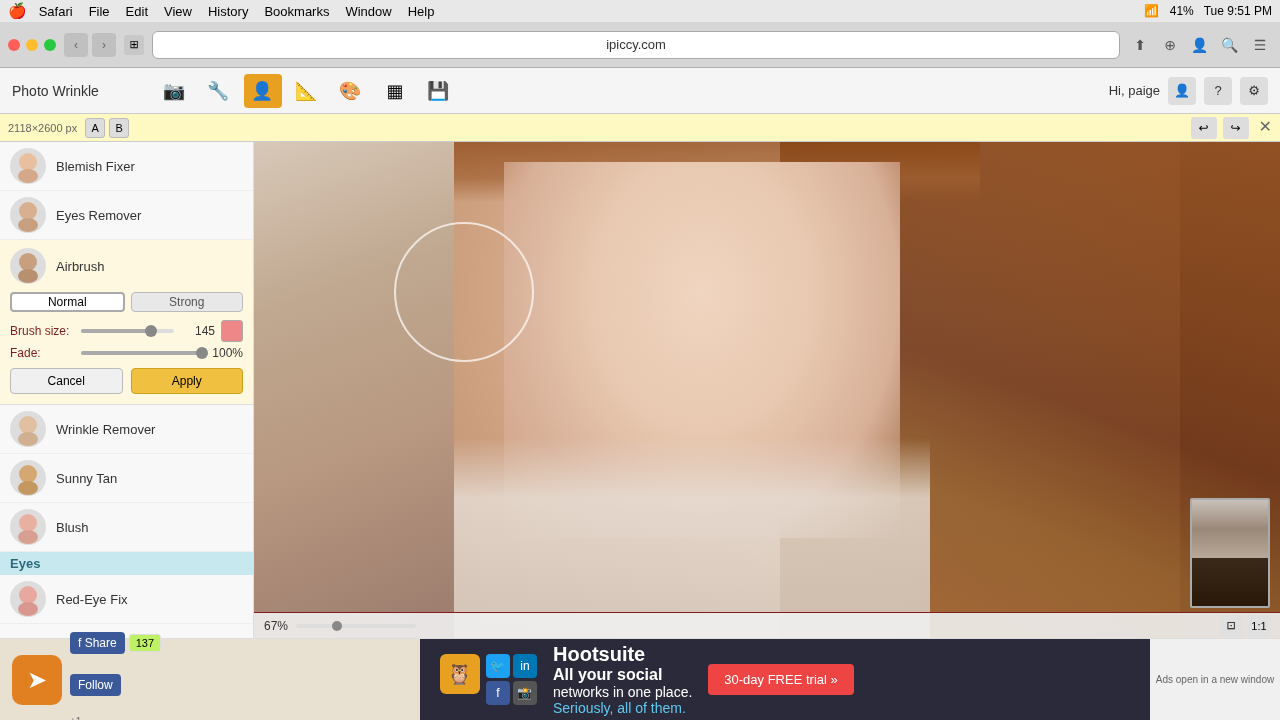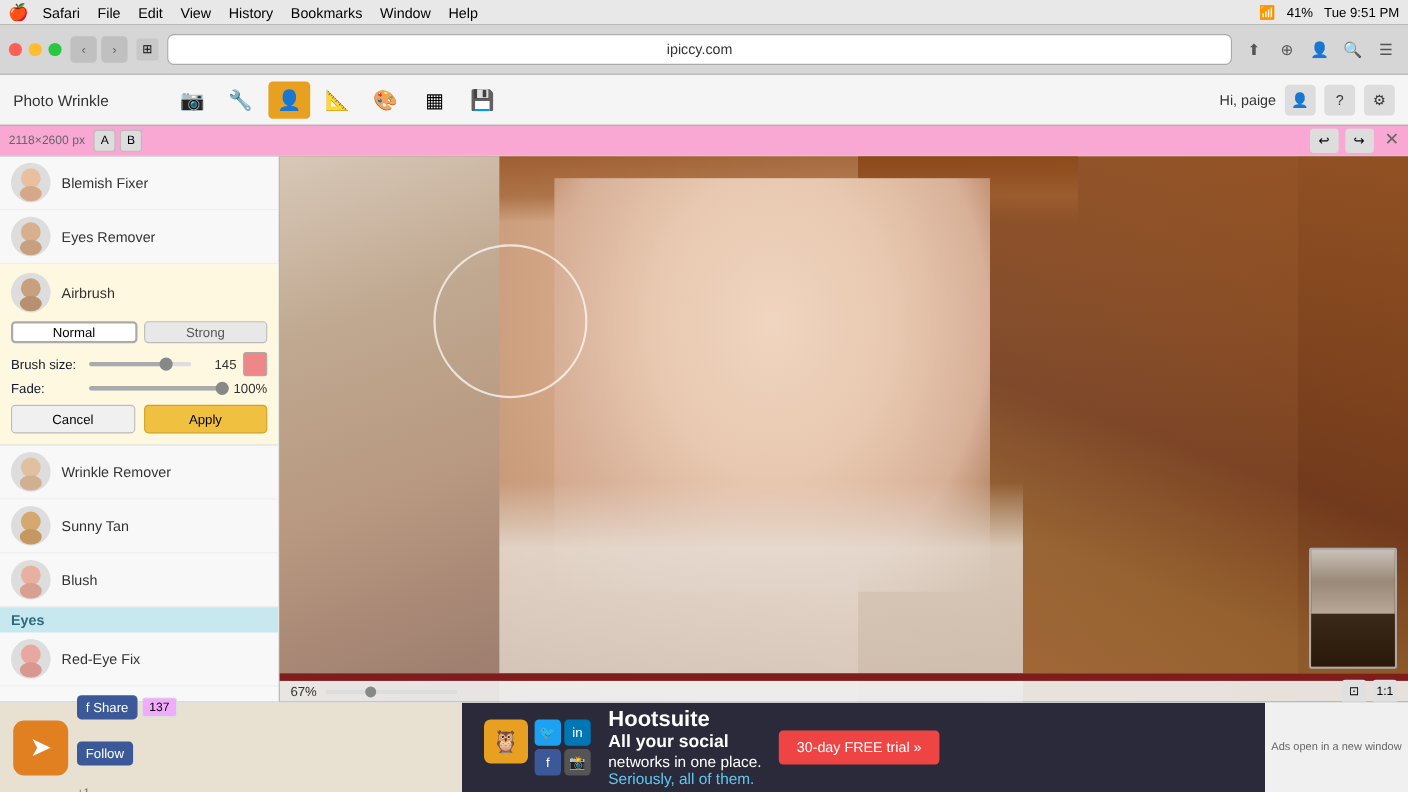--- a/index.html
+++ b/index.html
@@ -40,21 +40,21 @@
     }
     .toolbar-title { font-size: 14px; font-weight: 500; color: #333; min-width: 140px; }
     .toolbar-tools { display: flex; gap: 6px; flex: 1; }
     .toolbar-tool { width: 38px; height: 34px; display: flex; align-items: center; justify-content: center; border-radius: 4px; cursor: pointer; font-size: 18px; }
     .toolbar-tool.active { background: #e8a020; color: white; }
     .toolbar-right { display: flex; align-items: center; gap: 8px; font-size: 13px; color: #333; }
     .toolbar-icon-btn { width: 28px; height: 28px; display: flex; align-items: center; justify-content: center; background: #ddd; border-radius: 4px; cursor: pointer; }
 
     
     .sub-toolbar {
-      width: 100%; height: 28px; background: #f9a8d4;
+      width: 100%; height: 28px; background: #fef9c3;
       display: flex; align-items: center; padding: 0 8px; gap: 8px;
       border-bottom: 1px solid #ccc;
     }
     .pixel-info { font-size: 11px; color: #666; }
     .ab-toggle { display: flex; gap: 4px; }
     .ab-btn { width: 20px; height: 20px; display: flex; align-items: center; justify-content: center; background: #ddd; border: 1px solid #bbb; border-radius: 3px; font-size: 11px; cursor: pointer; }
     .sub-right { margin-left: auto; display: flex; gap: 6px; }
     .undo-redo { width: 26px; height: 22px; background: #ddd; border-radius: 3px; display: flex; align-items: center; justify-content: center; font-size: 12px; cursor: pointer; }
     .close-btn { font-size: 16px; color: #666; cursor: pointer; margin-left: 4px; }
 
@@ -86,21 +86,21 @@
     .airbrush-header { display: flex; align-items: center; gap: 10px; margin-bottom: 8px; }
     .airbrush-label { font-size: 13px; color: #333; font-weight: 500; }
     .mode-buttons { display: flex; gap: 6px; margin-bottom: 8px; }
     .mode-btn {
       flex: 1; height: 20px; border-radius: 4px; border: 1px solid #bbb;
       font-size: 12px; cursor: pointer; display: flex; align-items: center; justify-content: center;
     }
     .mode-btn.selected { background: #fff; border: 2px solid #aaa; font-weight: 500; }
     .mode-btn.unselected { background: #e8e8e8; color: #555; }
     .slider-row { display: flex; align-items: center; margin-bottom: 4px; gap: 6px; }
-    .slider-label { font-size: 12px; color: #0f172a; min-width: 65px; }
+    .slider-label { font-size: 12px; color: #7f1d1d; min-width: 65px; }
     .slider-value { font-size: 12px; color: #333; min-width: 35px; text-align: right; }
     .slider-track { flex: 1; height: 4px; background: #ddd; border-radius: 2px; position: relative; }
     .slider-fill { height: 4px; background: #aaa; border-radius: 2px; }
     .slider-thumb { width: 12px; height: 12px; background: #888; border-radius: 50%; position: absolute; top: -4px; transform: translateX(-50%); }
     .color-swatch { width: 22px; height: 22px; border-radius: 3px; background: #e88; border: 1px solid #aaa; cursor: pointer; }
     .action-buttons { display: flex; gap: 8px; margin-top: 8px; }
     .cancel-btn {
       flex: 1; height: 26px; background: #f0f0f0; border: 1px solid #bbb;
       border-radius: 4px; font-size: 12px; cursor: pointer;
       display: flex; align-items: center; justify-content: center;
@@ -121,21 +121,21 @@
     .brush-circle {
       position: absolute; width: 140px; height: 140px;
       border: 2px solid rgba(255,255,255,0.7); border-radius: 50%;
       left: 140px; top: 80px; pointer-events: none;
     }
 
     
     .zoom-bar {
       position: absolute; bottom: 0; right: 0; left: 0; height: 26px;
       background: rgba(240,240,240,0.9); display: flex; align-items: center;
-      padding: 0 10px; gap: 8px; border-top: 7px solid #7f1d1d;
+      padding: 0 10px; gap: 8px; border-top: 1px solid #7f1d1d;
     }
     .zoom-percent { font-size: 12px; color: #333; }
     .zoom-slider { flex: 1; max-width: 120px; height: 4px; background: #ddd; border-radius: 2px; position: relative; }
     .zoom-thumb { width: 10px; height: 10px; background: #888; border-radius: 50%; position: absolute; top: -3px; left: 30%; }
     .zoom-icons { display: flex; gap: 6px; margin-left: auto; }
     .zoom-icon { width: 22px; height: 22px; background: #e0e0e0; border-radius: 3px; display: flex; align-items: center; justify-content: center; font-size: 11px; }
 
     
     .thumbnail-panel {
       position: absolute; bottom: 30px; right: 10px;
@@ -150,21 +150,21 @@
     
     .ad-bar {
       width: 100%; height: 82px; display: flex;
       background: #f5f5f5; border-top: 1px solid #ddd;
     }
     .ad-left { width: 420px; background: #e8e0d0; display: flex; align-items: center; padding: 0 12px; gap: 8px; }
     .ad-arrow { width: 50px; height: 50px; background: #e08020; border-radius: 10px; display: flex; align-items: center; justify-content: center; font-size: 24px; color: white; }
     .fb-btn { background: #3b5998; color: white; border-radius: 4px; padding: 4px 8px; font-size: 12px; cursor: pointer; }
     .social-btns { display: flex; flex-direction: column; gap: 20px; }
     .social-row { display: flex; align-items: center; gap: 4px; }
-    .share-count { background: #f0abfc; border: 1px solid #ddd; padding: 2px 6px; font-size: 11px; border-radius: 3px; }
+    .share-count { background: #bef264; border: 1px solid #ddd; padding: 2px 6px; font-size: 11px; border-radius: 3px; }
     .ad-middle { flex: 1; background: #2a2a3a; display: flex; align-items: center; padding: 0 20px; gap: 16px; }
     .ad-social-icons { display: flex; gap: 6px; }
     .ad-social-icon { width: 24px; height: 24px; background: rgba(255,255,255,0.2); border-radius: 4px; display: flex; align-items: center; justify-content: center; font-size: 12px; color: white; }
     .ad-text { color: white; font-size: 14px; }
     .ad-text strong { font-size: 16px; }
     .ad-cta { background: #ef4444; color: white; padding: 8px 16px; border-radius: 4px; font-size: 13px; cursor: pointer; white-space: nowrap; }
     .ad-right { width: 130px; background: #f0f0f0; display: flex; align-items: center; justify-content: center; flex-direction: column; gap: 4px; }
     .ads-text { font-size: 10px; color: #666; }
   </style>
 </head>

